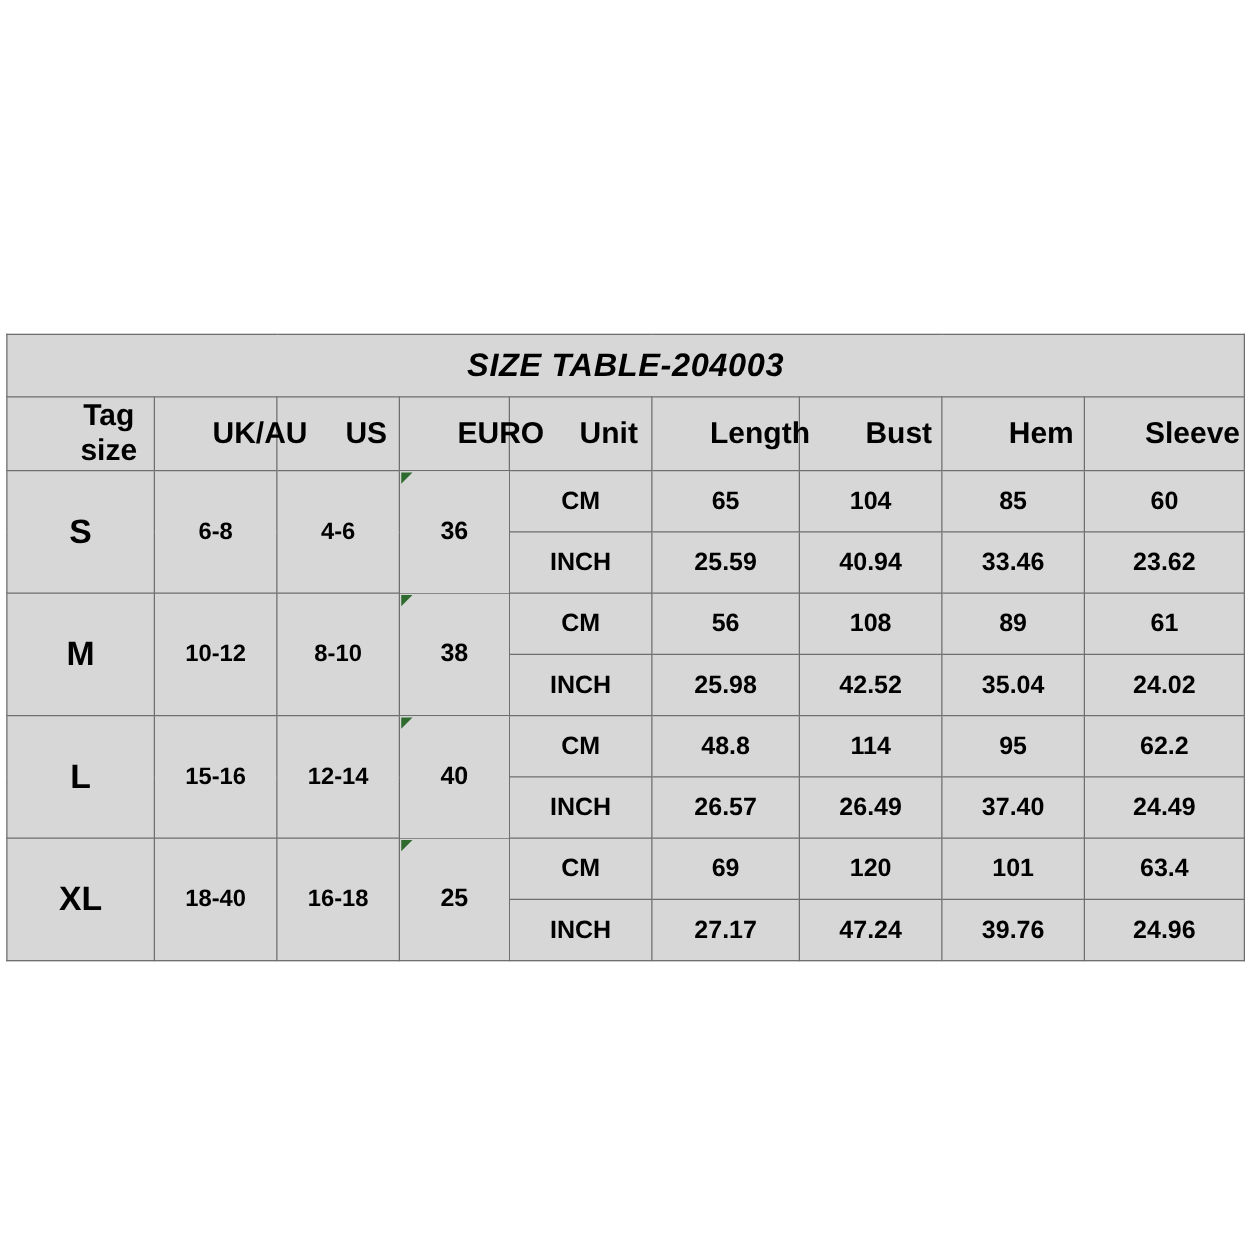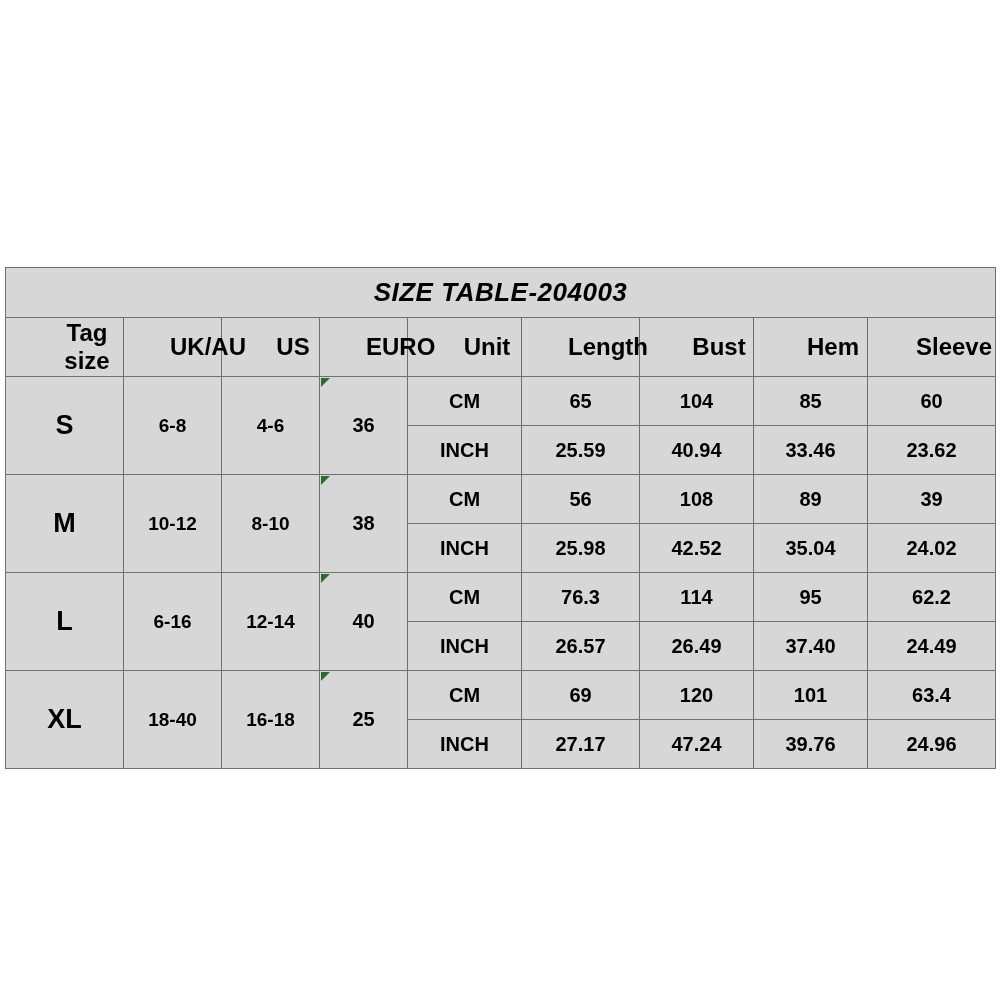--- a/index.html
+++ b/index.html
@@ -143,37 +143,37 @@
 
         <tr class="data-row">
           <td class="tag-cell" rowspan="2">M</td>
           <td class="region-cell" rowspan="2">10-12</td>
           <td class="region-cell" rowspan="2">8-10</td>
           <td class="euro-cell mark" rowspan="2">38</td>
           <td>CM</td>
           <td>56</td>
           <td>108</td>
           <td>89</td>
-          <td>39</td>
+          <td>61</td>
         </tr>
         <tr class="data-row">
           <td>INCH</td>
           <td>25.98</td>
           <td>42.52</td>
           <td>35.04</td>
           <td>24.02</td>
         </tr>
 
         <tr class="data-row">
           <td class="tag-cell" rowspan="2">L</td>
-          <td class="region-cell" rowspan="2">6-16</td>
+          <td class="region-cell" rowspan="2">15-16</td>
           <td class="region-cell" rowspan="2">12-14</td>
           <td class="euro-cell mark" rowspan="2">40</td>
           <td>CM</td>
-          <td>76.3</td>
+          <td>48.8</td>
           <td>114</td>
           <td>95</td>
           <td>62.2</td>
         </tr>
         <tr class="data-row">
           <td>INCH</td>
           <td>26.57</td>
           <td>26.49</td>
           <td>37.40</td>
           <td>24.49</td>

